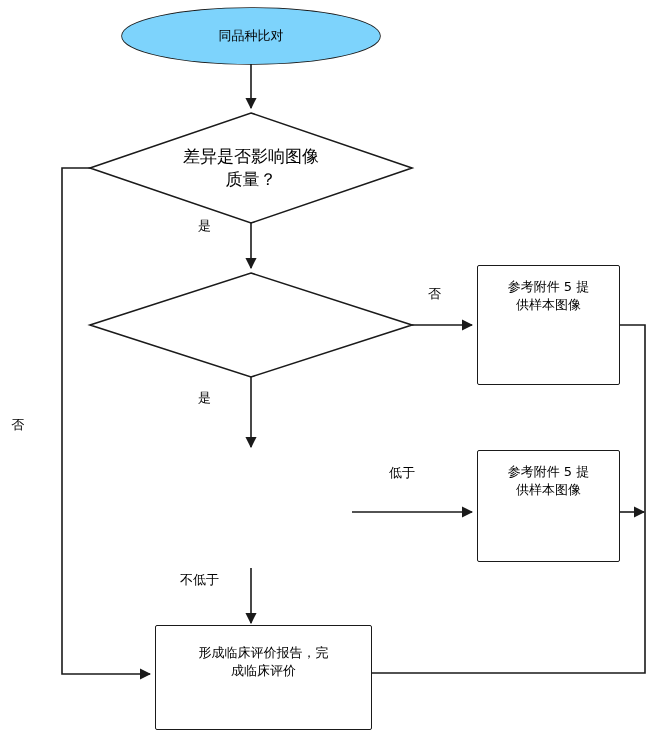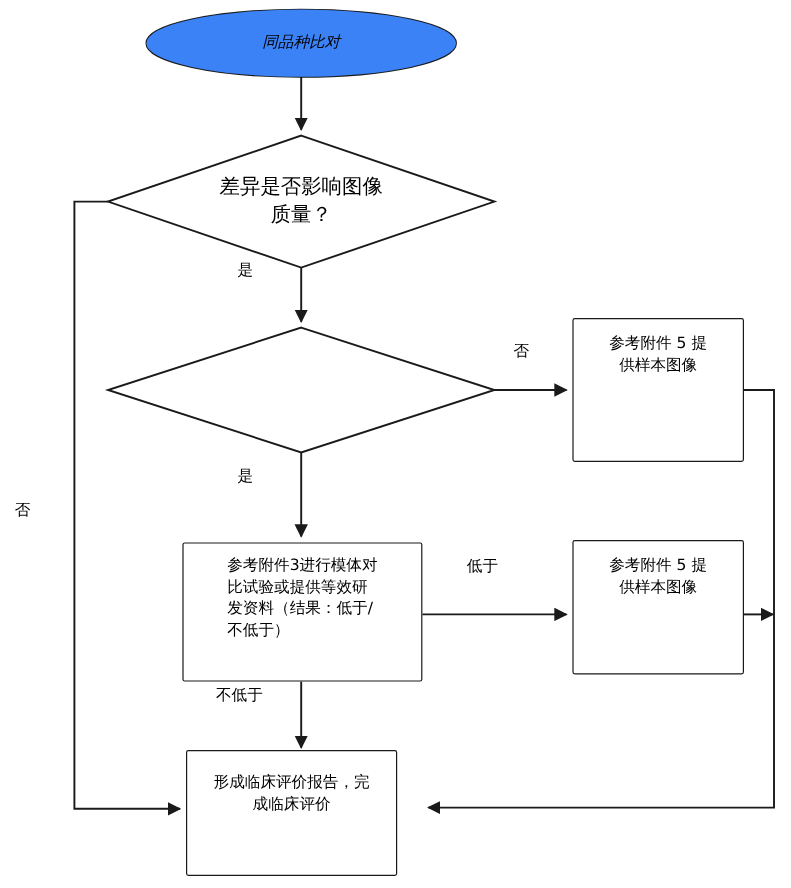--- a/index.html
+++ b/index.html
@@ -31,22 +31,21 @@
     display: flex;
     align-items: center;
     justify-content: center;
     text-align: center;
     color: #000000;
     line-height: 1.38;
   }
   .node-terminator {
     border: 1.6px solid #1a1a1a;
     border-radius: 50%;
-    background: #3b82f6;
-    font-style: italic;
+    background: #7dd3fc;
   }
   .node-process {
     border: 1.6px solid #1a1a1a;
     border-radius: 2px;
     background: #ffffff;
   }
   .node-decision {
     background: transparent;
   }
   .node-label {
@@ -111,33 +110,27 @@
     <span class="node-label">差异是否影响图像
 质量？</span>
   </div>
 
 
   <div class="node node-process" style="left:477px; top:265px; width:143px; height:120px; font-size:13px; align-items:flex-start; padding-top:12px;">
     <span class="node-label">参考附件 5 提
 供样本图像</span>
   </div>
 
-  <div class="node node-process" style="left:152px; top:452px; width:200px; height:116px; font-size:13px; align-items:flex-start; padding-top:10px;">
-    <span class="node-label" style="text-align:left; padding:0 12px;">参考附件3进行模体对
-比试验或提供等效研
-发资料（结果：低于/
-不低于）</span>
-  </div>
 
   <div class="node node-process" style="left:477px; top:450px; width:143px; height:112px; font-size:13px; align-items:flex-start; padding-top:12px;">
     <span class="node-label">参考附件 5 提
 供样本图像</span>
   </div>
 
-  <div class="node node-process" style="left:155px; top:625px; width:176px; height:105px; font-size:13px; align-items:flex-start; padding-top:18px;">
+  <div class="node node-process" style="left:155px; top:625px; width:217px; height:105px; font-size:13px; align-items:flex-start; padding-top:18px;">
     <span class="node-label">形成临床评价报告，完
 成临床评价</span>
   </div>
 
   <div class="edge-label vertical-label" style="left:9px; top:408px; font-size:13px;">否</div>
 
   <div class="edge-label" style="left:198px; top:218px; font-size:13px;">是</div>
 
   <div class="edge-label" style="left:428px; top:286px; font-size:13px;">否</div>
 

